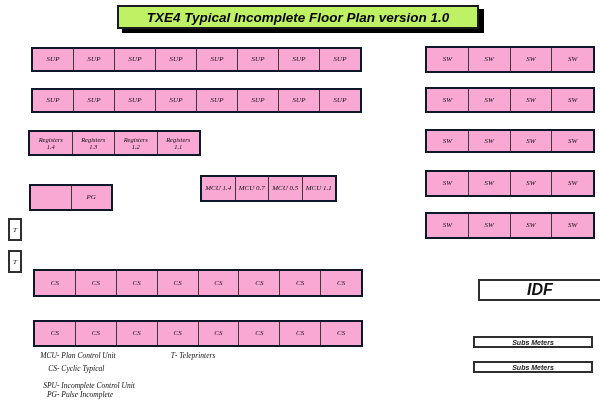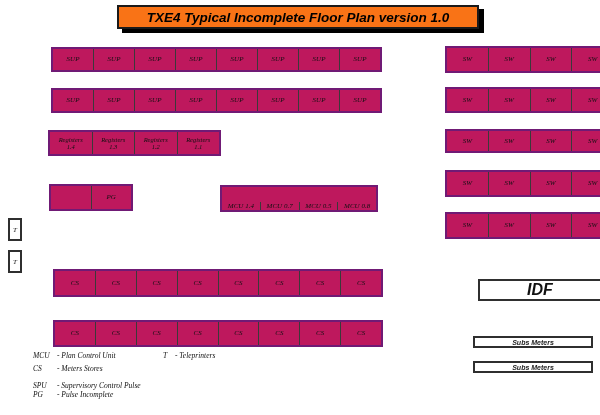--- a/index.html
+++ b/index.html
@@ -7,31 +7,31 @@
   body {
     background: #ffffff;
     font-family: "Liberation Serif", serif;
     position: relative;
     overflow: hidden;
   }
   .canvas { position: absolute; left: 0; top: 0; width: 600px; height: 415px; background: #fff; }
 
   .title-box {
     position: absolute; left: 117px; top: 5px; width: 362px; height: 24px;
-    background: #f97316; border: 2px solid #1a1a1a;
+    background: #bef264; border: 2px solid #1a1a1a;
     box-shadow: 5px 4px 0 #000;
     display: flex; align-items: center; justify-content: center;
     font-family: "Liberation Sans", sans-serif;
     font-weight: bold; font-style: italic; font-size: 13.5px; color: #000;
     white-space: nowrap;
   }
 
   .strip {
     position: absolute; display: flex;
-    border: 2px solid #701a75; background: #be185d; margin-left: 20px;
+    border: 2px solid #0f172a; background: #f9a8d4;
   }
   .strip .cell {
     flex: 1 1 0; border-left: 1px solid #3a3a3a;
     display: flex; flex-direction: column; align-items: center; justify-content: center;
     font-style: italic; font-size: 7px; color: #111;
     text-align: center; line-height: 1.15; overflow: hidden;
   }
   .strip .cell:first-child { border-left: none; }
 
   .tbox {
@@ -55,30 +55,30 @@
     display: flex; align-items: center; justify-content: center;
     font-family: "Liberation Sans", sans-serif;
     font-style: italic; font-weight: bold; font-size: 7px; color: #222;
   }
 
   .legend-row {
     position: absolute; display: flex;
     font-style: italic; font-size: 7.5px; color: #111;
     white-space: nowrap; line-height: 11px;
   }
-  .legend-abbr { display: inline-block; width: 24px; font-style: italic; }
+  .legend-abbr { display: inline-block; width: 24px; font-style: italic; text-align: right; }
   .legend-abbr.narrow { width: 12px; }
 
   
   #sup-row-1 { left: 31px; top: 47px;  width: 331px; height: 25px; }
   #sup-row-2 { left: 31px; top: 88px;  width: 331px; height: 25px; }
   #registers-row { left: 28px; top: 130px; width: 173px; height: 26px; }
   #registers-row .cell { font-size: 6.5px; }
   #pg-row  { left: 29px;  top: 184px; width: 84px;  height: 27px; }
-  #mcu-row { left: 200px; top: 185px; width: 158px; height: 27px; align-items: flex-end; }
+  #mcu-row { left: 200px; top: 175px; width: 137px; height: 27px; }
   #cs-row-1 { left: 33px; top: 269px; width: 330px; height: 28px; }
   #cs-row-2 { left: 33px; top: 320px; width: 330px; height: 27px; }
   #sw-row-1 { left: 425px; top: 46px;  width: 170px; height: 27px; }
   #sw-row-2 { left: 425px; top: 87px;  width: 170px; height: 26px; }
   #sw-row-3 { left: 425px; top: 129px; width: 170px; height: 24px; }
   #sw-row-4 { left: 425px; top: 170px; width: 170px; height: 27px; }
   #sw-row-5 { left: 425px; top: 212px; width: 170px; height: 27px; }
   #t-box-1 { left: 8px; top: 218px; }
   #t-box-2 { left: 8px; top: 250px; }
   #subs-meters-1 { top: 336px; }
@@ -138,21 +138,21 @@
 
   <div class="strip" id="pg-row">
       <div class="cell"></div>
       <div class="cell">PG</div>
     </div>
 
   <div class="strip" id="mcu-row">
       <div class="cell">MCU 1.4</div>
       <div class="cell">MCU 0.7</div>
       <div class="cell">MCU 0.5</div>
-      <div class="cell">MCU 0.8</div>
+      <div class="cell">MCU 1.1</div>
     </div>
 
   <div class="tbox" id="t-box-1">T</div>
   <div class="tbox" id="t-box-2">T</div>
 
   <div class="strip" id="cs-row-1">
       <div class="cell">CS</div>
       <div class="cell">CS</div>
       <div class="cell">CS</div>
       <div class="cell">CS</div>
@@ -207,25 +207,25 @@
 
   <div class="meter-box" id="subs-meters-1">Subs Meters</div>
   <div class="meter-box" id="subs-meters-2">Subs Meters</div>
 
   <div class="legend-row" id="legend-row-1">
     <span class="legend-abbr">MCU</span>
     <span class="legend-desc">- Plan Control Unit</span>
   </div>
   <div class="legend-row" id="legend-row-2">
     <span class="legend-abbr">CS</span>
-    <span class="legend-desc">- Meters Stores</span>
+    <span class="legend-desc">- Cyclic Typical</span>
   </div>
   <div class="legend-row" id="legend-row-3">
     <span class="legend-abbr">SPU</span>
-    <span class="legend-desc">- Supervisory Control Pulse</span>
+    <span class="legend-desc">- Incomplete Control Unit</span>
   </div>
   <div class="legend-row" id="legend-row-4">
     <span class="legend-abbr">PG</span>
     <span class="legend-desc">- Pulse Incomplete</span>
   </div>
   <div class="legend-row" id="legend-row-t">
     <span class="legend-abbr narrow">T</span>
     <span class="legend-desc">- Teleprinters</span>
   </div>
 

